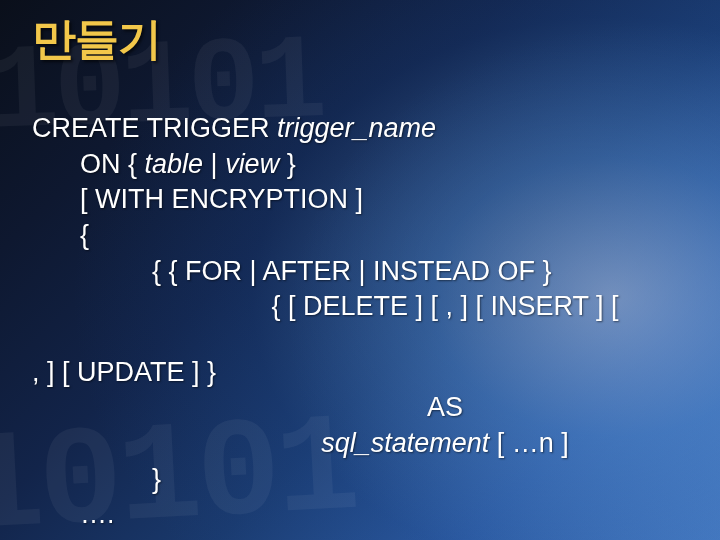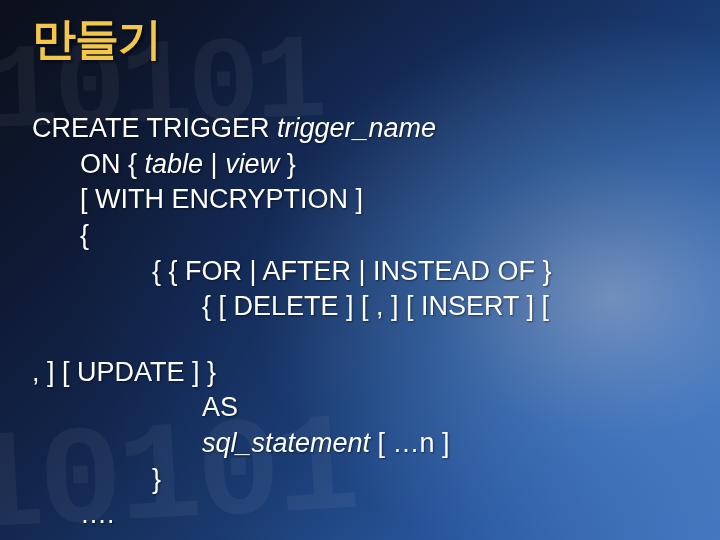--- a/index.html
+++ b/index.html
@@ -43,21 +43,21 @@
   .syntax {
     font-size: 27px;
     line-height: 1.32;
     color: #ffffff;
     text-shadow: 1px 1px 2px rgba(0,0,0,0.5);
     font-weight: 400;
   }
   .syntax .ln { display: block; white-space: pre-wrap; }
   .indent1 { padding-left: 48px; }
   .indent2 { padding-left: 120px; }
-  .indent3 { padding-left: 170px; }
+  .indent3 { padding-left: 170px; text-align: center; }
   .wrap0 { padding-left: 0; margin-top: 30px; }
   em.var { font-style: italic; margin-top: 33px; }
 </style>
 </head>
 <body>
 
 <div class="bg-binary">
   <div class="r1">010101</div>
   <div class="r2">10101</div>
 

